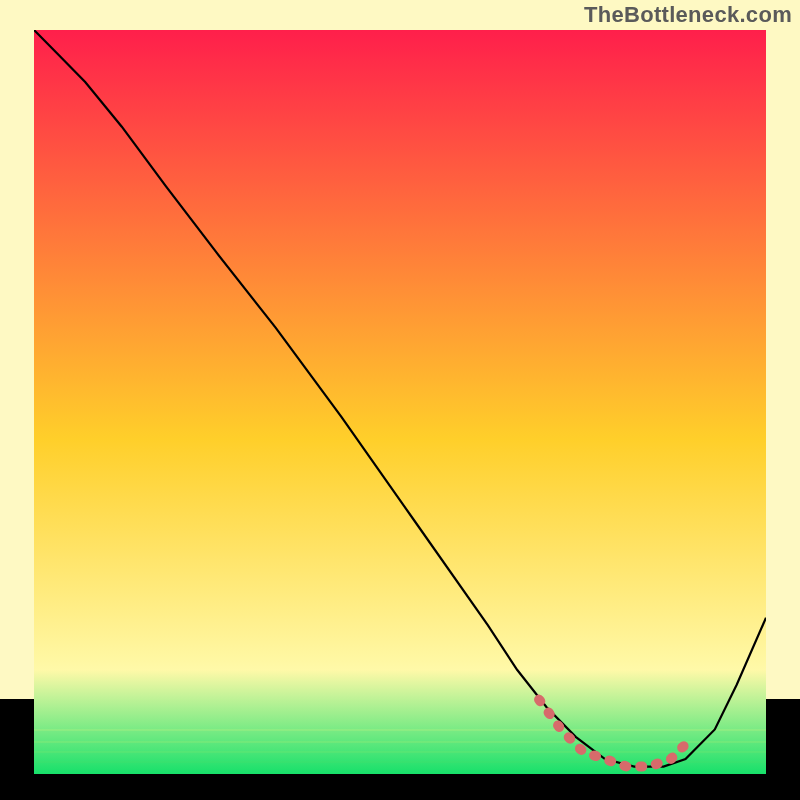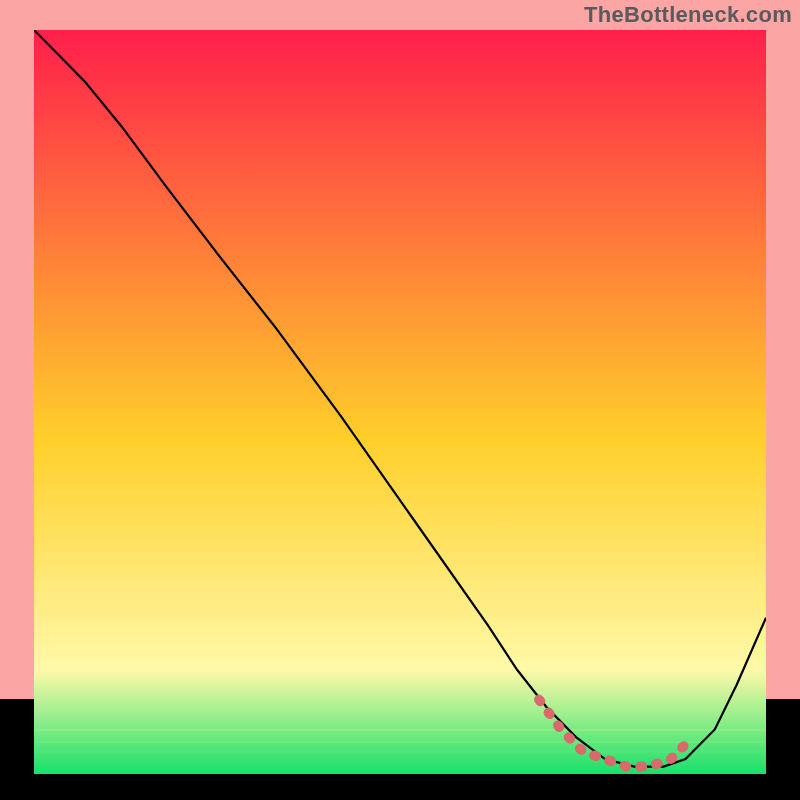--- a/index.html
+++ b/index.html
@@ -8,21 +8,21 @@
     width: 800px;
     height: 800px;
     background: #000;
     font-family: Arial, Helvetica, sans-serif;
     overflow: hidden;
   }
   .frame {
     position: relative;
     width: 800px;
     height: 699px;
-    background: #fca5a5;
+    background: #fef9c3;
   }
   .watermark {
     position: absolute;
     top: 2px;
     right: 8px;
     color: #5a5a5a;
     font-size: 22px;
     font-weight: 600;
     letter-spacing: 0.3px;
     user-select: none;

